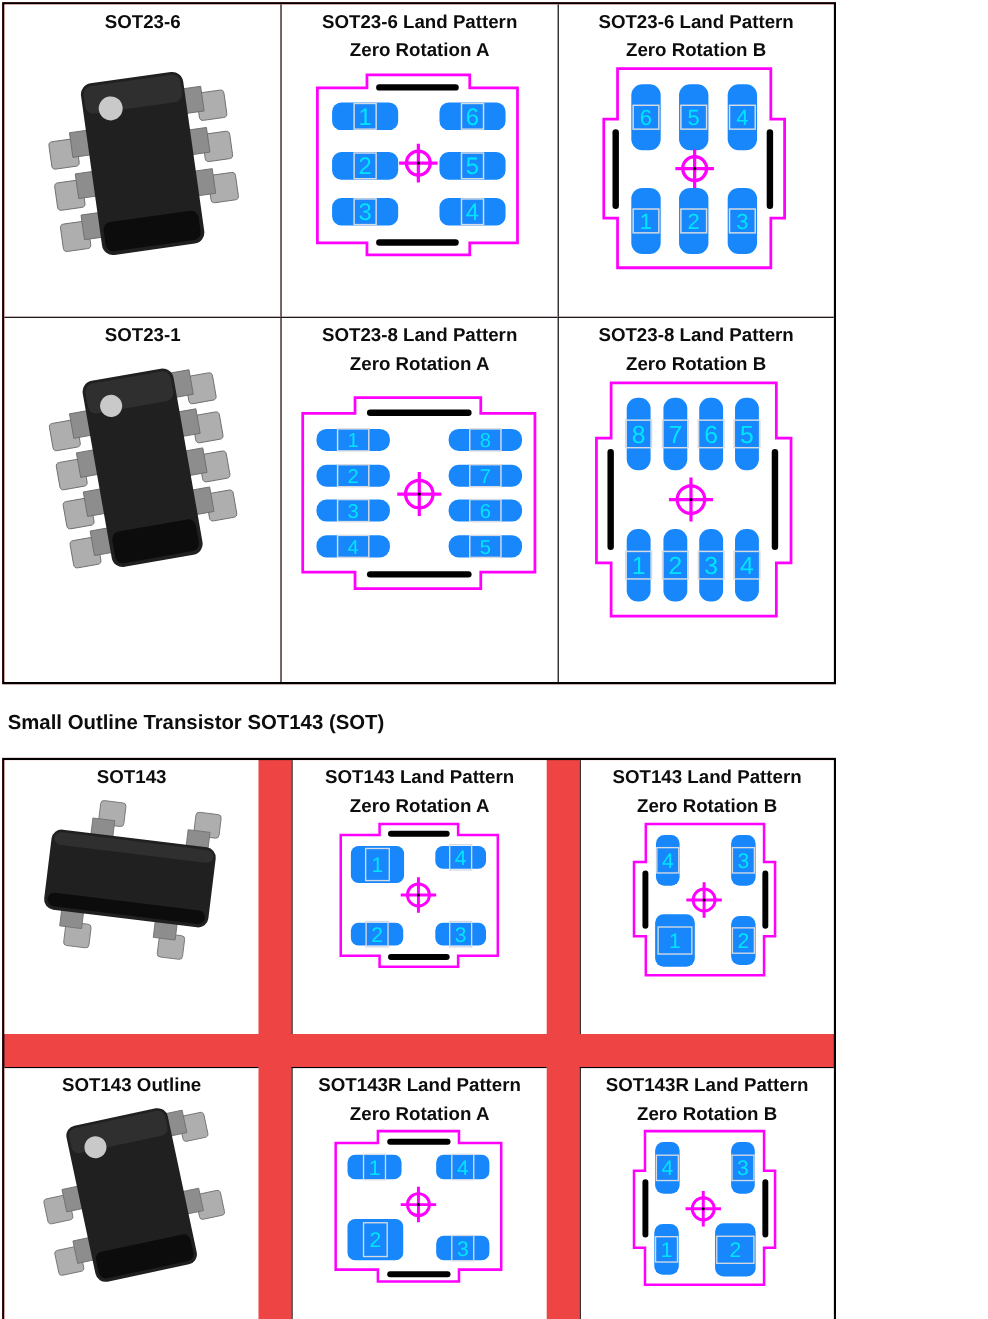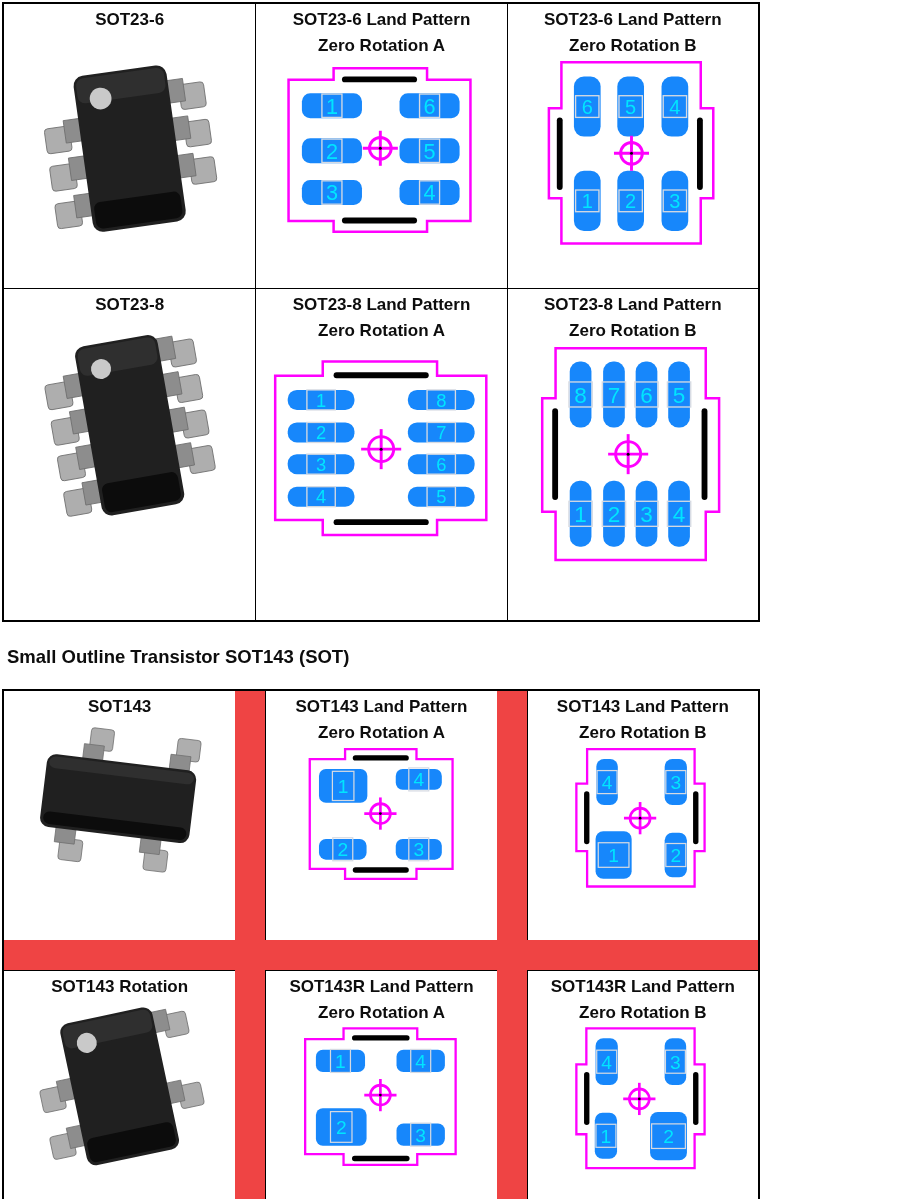--- a/index.html
+++ b/index.html
@@ -124,21 +124,21 @@
           <rect x="81" y="157" width="28" height="26" fill="none" stroke="#d6dae2" stroke-width="1.6"></rect>
           <text x="95" y="178.64" text-anchor="middle" fill="#00e5ff" font-size="24" font-family="&quot;Liberation Sans&quot;, sans-serif">1</text>
           <rect x="133" y="157" width="28" height="26" fill="none" stroke="#d6dae2" stroke-width="1.6"></rect>
           <text x="147" y="178.64" text-anchor="middle" fill="#00e5ff" font-size="24" font-family="&quot;Liberation Sans&quot;, sans-serif">2</text>
           <rect x="186" y="157" width="28" height="26" fill="none" stroke="#d6dae2" stroke-width="1.6"></rect>
           <text x="200" y="178.64" text-anchor="middle" fill="#00e5ff" font-size="24" font-family="&quot;Liberation Sans&quot;, sans-serif">3</text>
         </svg>
     </div>
 
     <div class="cell r1 c0">
-      <div class="ctitle first">SOT23-8</div>
+      <div class="ctitle first">SOT23-1</div>
       <svg class="fig" preserveAspectRatio="xMidYMin meet" viewBox="0 0 300 300">
           <g transform="rotate(-10 150 128)">
             <rect x="58" y="63.599999999999994" width="30" height="30" fill="#aeaeae" stroke="#6f6f6f" stroke-width="1" rx="4"></rect>
             <rect x="82" y="56.599999999999994" width="22" height="27" fill="#8d8d8d" stroke="#6f6f6f" stroke-width="1"></rect>
             <rect x="58" y="106.65" width="30" height="30" fill="#aeaeae" stroke="#6f6f6f" stroke-width="1" rx="4"></rect>
             <rect x="82" y="99.65" width="22" height="27" fill="#8d8d8d" stroke="#6f6f6f" stroke-width="1"></rect>
             <rect x="58" y="149.7" width="30" height="30" fill="#aeaeae" stroke="#6f6f6f" stroke-width="1" rx="4"></rect>
             <rect x="82" y="142.7" width="22" height="27" fill="#8d8d8d" stroke="#6f6f6f" stroke-width="1"></rect>
             <rect x="58" y="192.75" width="30" height="30" fill="#aeaeae" stroke="#6f6f6f" stroke-width="1" rx="4"></rect>
             <rect x="82" y="185.75" width="22" height="27" fill="#8d8d8d" stroke="#6f6f6f" stroke-width="1"></rect>
@@ -304,21 +304,21 @@
           <rect x="179.5" y="32" width="26" height="30" fill="none" stroke="#d6dae2" stroke-width="1.6"></rect>
           <text x="192.5" y="56" text-anchor="middle" fill="#00e5ff" font-size="25" font-family="&quot;Liberation Sans&quot;, sans-serif">3</text>
           <rect x="91.5" y="126" width="40" height="32" fill="none" stroke="#d6dae2" stroke-width="1.6"></rect>
           <text x="111.5" y="151" text-anchor="middle" fill="#00e5ff" font-size="25" font-family="&quot;Liberation Sans&quot;, sans-serif">1</text>
           <rect x="179.5" y="127" width="26" height="30" fill="none" stroke="#d6dae2" stroke-width="1.6"></rect>
           <text x="192.5" y="151" text-anchor="middle" fill="#00e5ff" font-size="25" font-family="&quot;Liberation Sans&quot;, sans-serif">2</text>
         </svg>
     </div>
 
     <div class="cell r1 c0">
-      <div class="ctitle first">SOT143 Rotation</div>
+      <div class="ctitle first">SOT143 Outline</div>
       <svg class="fig" preserveAspectRatio="xMidYMin meet" viewBox="0 0 300 223">
           <g transform="rotate(-12 150 112)">
             <rect x="47" y="95.60000000000001" width="30" height="30" fill="#aeaeae" stroke="#6f6f6f" stroke-width="1" rx="4"></rect>
             <rect x="71" y="88.60000000000001" width="22" height="27" fill="#8d8d8d" stroke="#6f6f6f" stroke-width="1"></rect>
             <rect x="47" y="157.64000000000001" width="30" height="30" fill="#aeaeae" stroke="#6f6f6f" stroke-width="1" rx="4"></rect>
             <rect x="71" y="150.64000000000001" width="22" height="27" fill="#8d8d8d" stroke="#6f6f6f" stroke-width="1"></rect>
             <rect x="223" y="33.56" width="30" height="30" fill="#aeaeae" stroke="#6f6f6f" stroke-width="1" rx="4"></rect>
             <rect x="207" y="26.560000000000002" width="22" height="27" fill="#8d8d8d" stroke="#6f6f6f" stroke-width="1"></rect>
             <rect x="223" y="127.56" width="30" height="30" fill="#aeaeae" stroke="#6f6f6f" stroke-width="1" rx="4"></rect>
             <rect x="207" y="120.56" width="22" height="27" fill="#8d8d8d" stroke="#6f6f6f" stroke-width="1"></rect>

